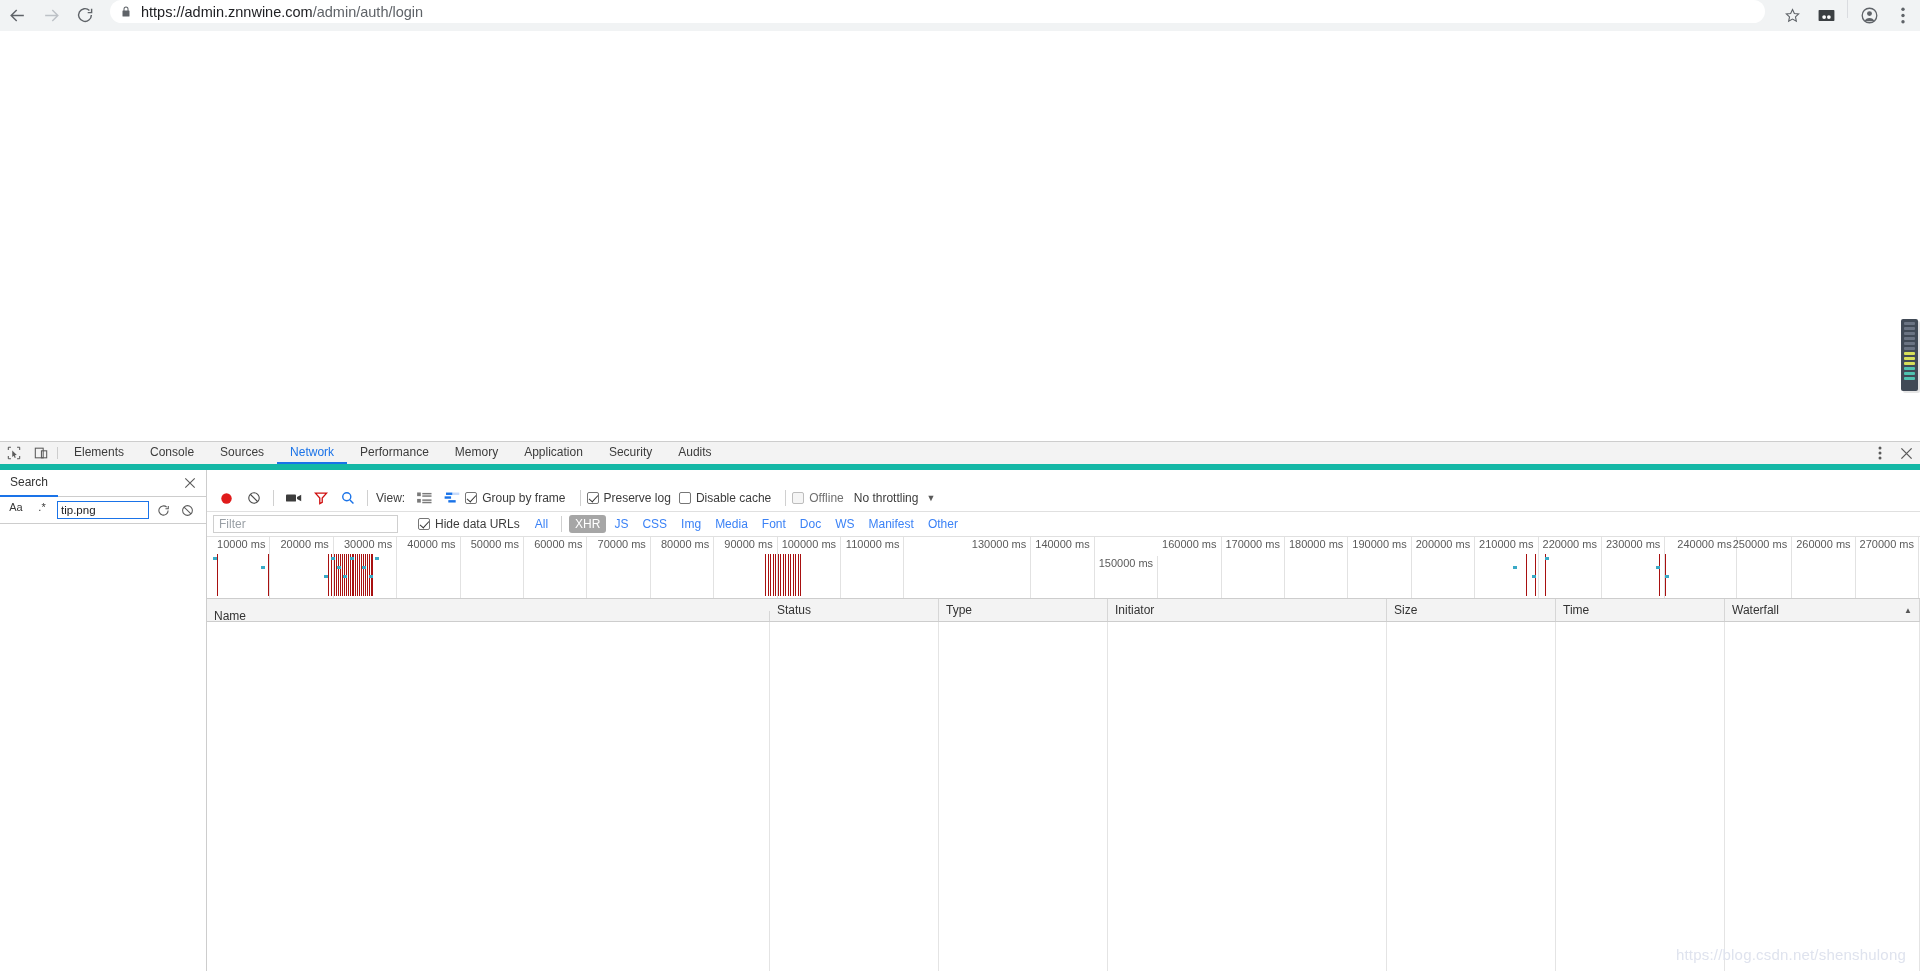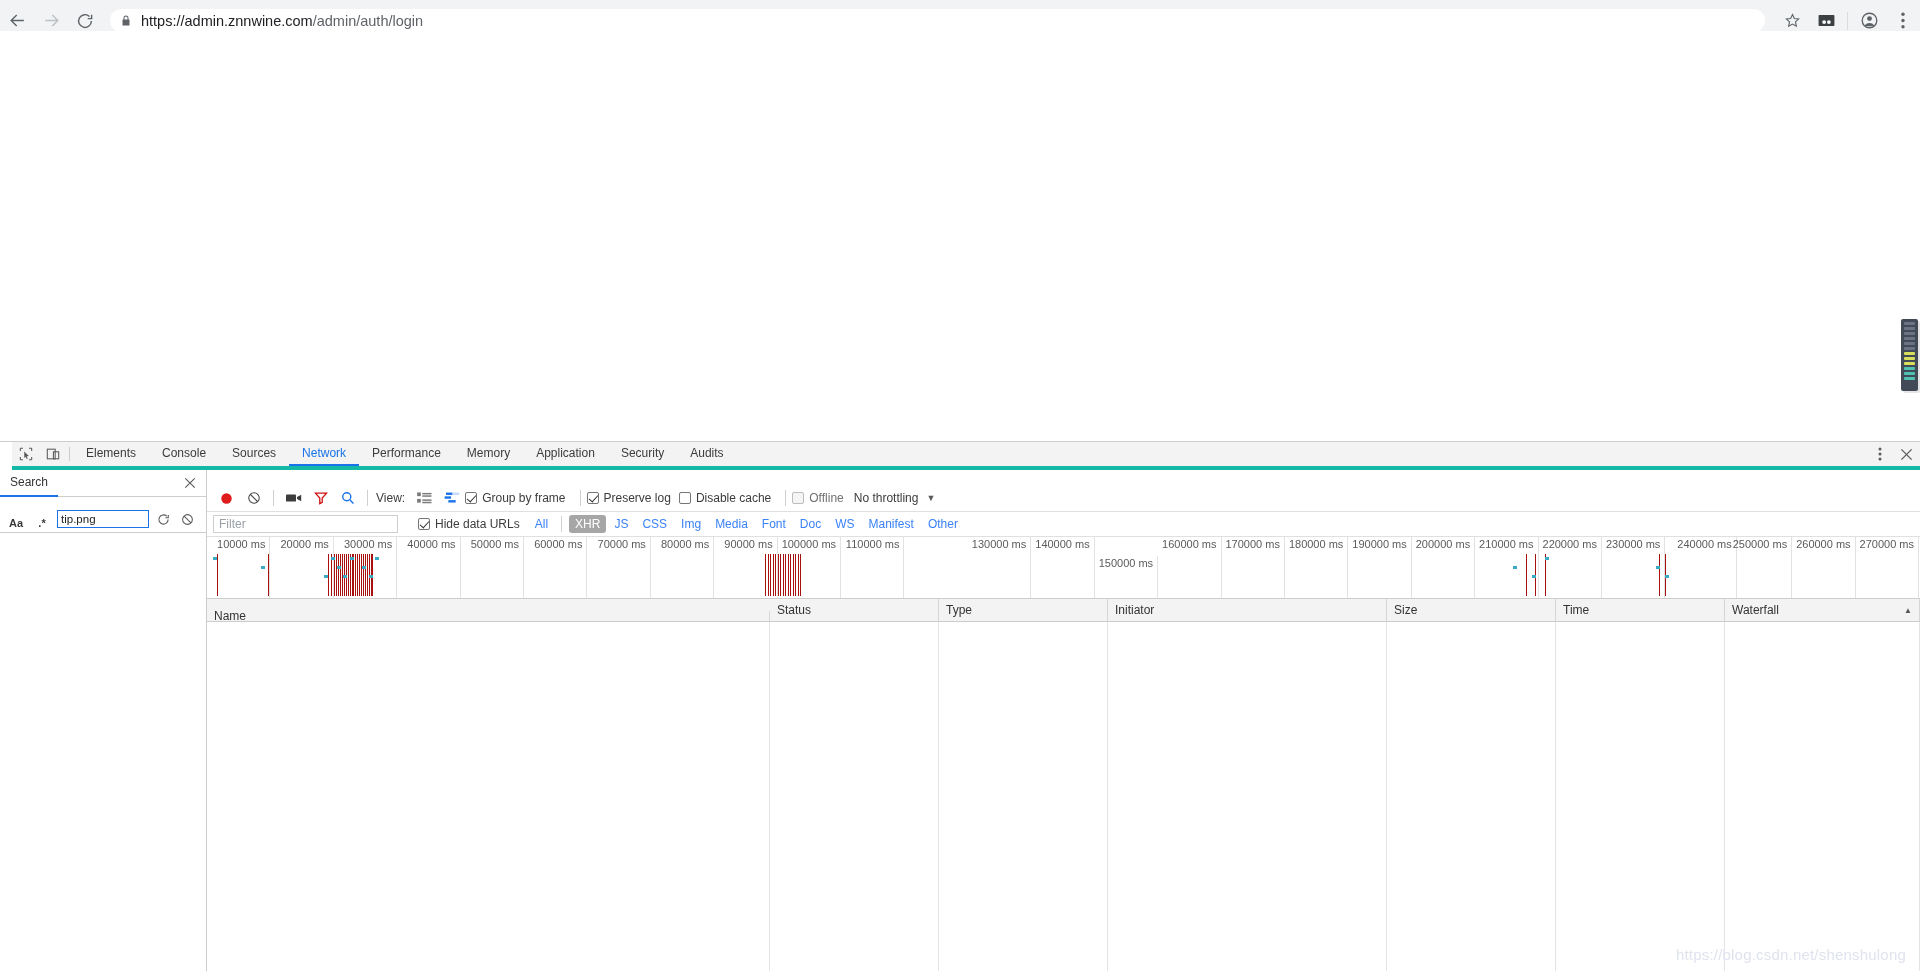--- a/index.html
+++ b/index.html
@@ -7,21 +7,21 @@
     width: 1920px; height: 971px;
     font-family: "Liberation Sans", sans-serif;
     background: #ffffff; overflow: hidden;
   }
   .screen { position: relative; width: 1920px; height: 971px; }
 
   
   .browser-toolbar {
     position: absolute; top: 0; left: 0; width: 1920px; height: 42px;
     background: #f1f3f4; border-bottom: 1px solid #b6b6b6;
-    display: flex; align-items: center;
+    display: flex; align-items: flex-start;
   }
   .nav-btn {
     width: 34px; height: 30px; display: flex; align-items: center;
     justify-content: center; color: #5f6368; flex: 0 0 auto;
   }
   .nav-btn.disabled { color: #bdc1c6; }
   .omnibox {
     flex: 1 1 auto; height: 23px; margin: 0 10px 0 8px;
     background: #ffffff; border-radius: 12px;
     display: flex; align-items: center; padding: 0 10px;
@@ -53,59 +53,59 @@
   }
   .page-widget span { display:block; height:3px; border-radius:1px; }
 
   
   .devtools {
     position: absolute; top: 441px; left: 0; width: 1920px; height: 530px;
     background: #ffffff; border-top: 1px solid #cdcdcd;
     font-size: 12px; color: #303030;
   }
   .dt-tabbar {
-    height: 28px; background: #f3f3f3; border-bottom: 4px solid #14b8a6;
-    display: flex; align-items: stretch; margin-left: 12px;
+    height: 28px; background: #f3f3f3; border-bottom: 6px solid #14b8a6;
+    display: flex; align-items: stretch;
   }
   .dt-tool-icon {
     width: 27px; display: flex; align-items: center; justify-content: center;
     color: #5a5a5a;
   }
   .dt-tabbar-sep { width: 1px; background: #cdcdcd; margin: 5px 3px; }
   .dt-tab {
     padding: 0 13px; display: flex; align-items: center;
     font-size: 12px; color: #3c3c3c; border-bottom: 2px solid transparent;
     white-space: nowrap;
   }
   .dt-tab.active { color: #1a73e8; border-bottom-color: #1a73e8; }
   .dt-tabbar-right { margin-left: auto; display: flex; align-items: center; }
 
   .dt-body { display: flex; height: 501px; }
 
   
   .search-panel {
     width: 207px; flex: 0 0 207px; border-right: 1px solid #cdcdcd;
-    display: flex; flex-direction: column; background: #ffffff; gap: 9px;
+    display: flex; flex-direction: column; background: #ffffff;
   }
   .search-header {
     height: 27px; display: flex; align-items: center;
     border-bottom: 1px solid #cdcdcd; background: #ffffff;
   }
   .search-title {
     padding: 0 10px; height: 27px; display: flex; align-items: center;
     font-size: 12px; color: #333; border-bottom: 2px solid #1a73e8;
   }
   .search-close { margin-left: auto; padding: 0 10px; color: #5a5a5a; display:flex; align-items:center; }
   .search-toolbar {
     height: 27px; display: flex; align-items: center; gap: 4px;
     padding: 0 5px; border-bottom: 1px solid #cdcdcd;
   }
   .search-tgl {
-    width: 22px; height: 19px; display: flex; align-items: flex-end;
-    justify-content: center; font-size: 11px; color: #3a3a3a; font-weight: bold;
+    width: 22px; height: 19px; display: flex; align-items: flex-start;
+    justify-content: center; font-size: 11px; color: #3a3a3a;
   }
   .search-input {
     width: 92px; height: 18px; border: 1px solid #1a73e8; outline: none;
     font-size: 11.5px; padding: 0 3px; color: #202124; background:#fff;
     font-family: "Liberation Sans", sans-serif;
   }
   .search-ic { width: 20px; display:flex; align-items:center; justify-content:center; color:#5a5a5a; }
   .search-results { flex: 1 1 auto; }
 
   

